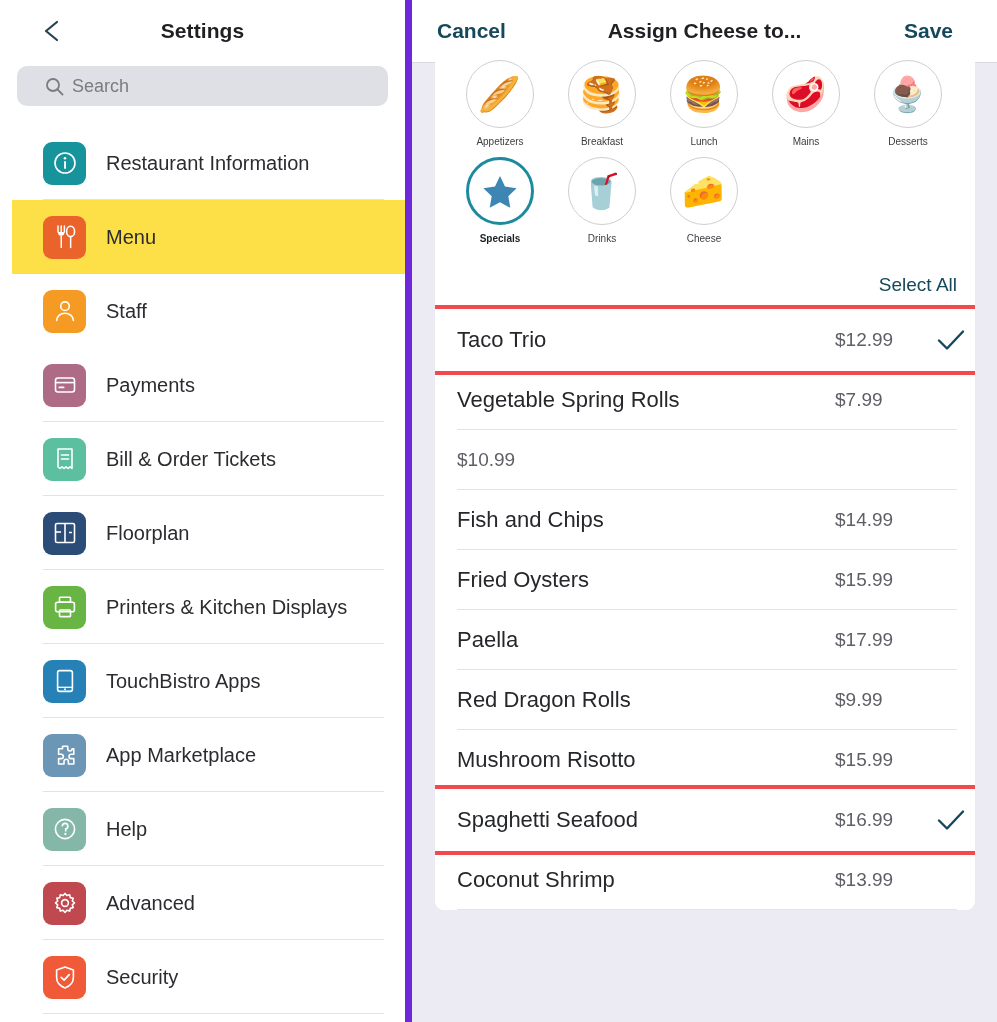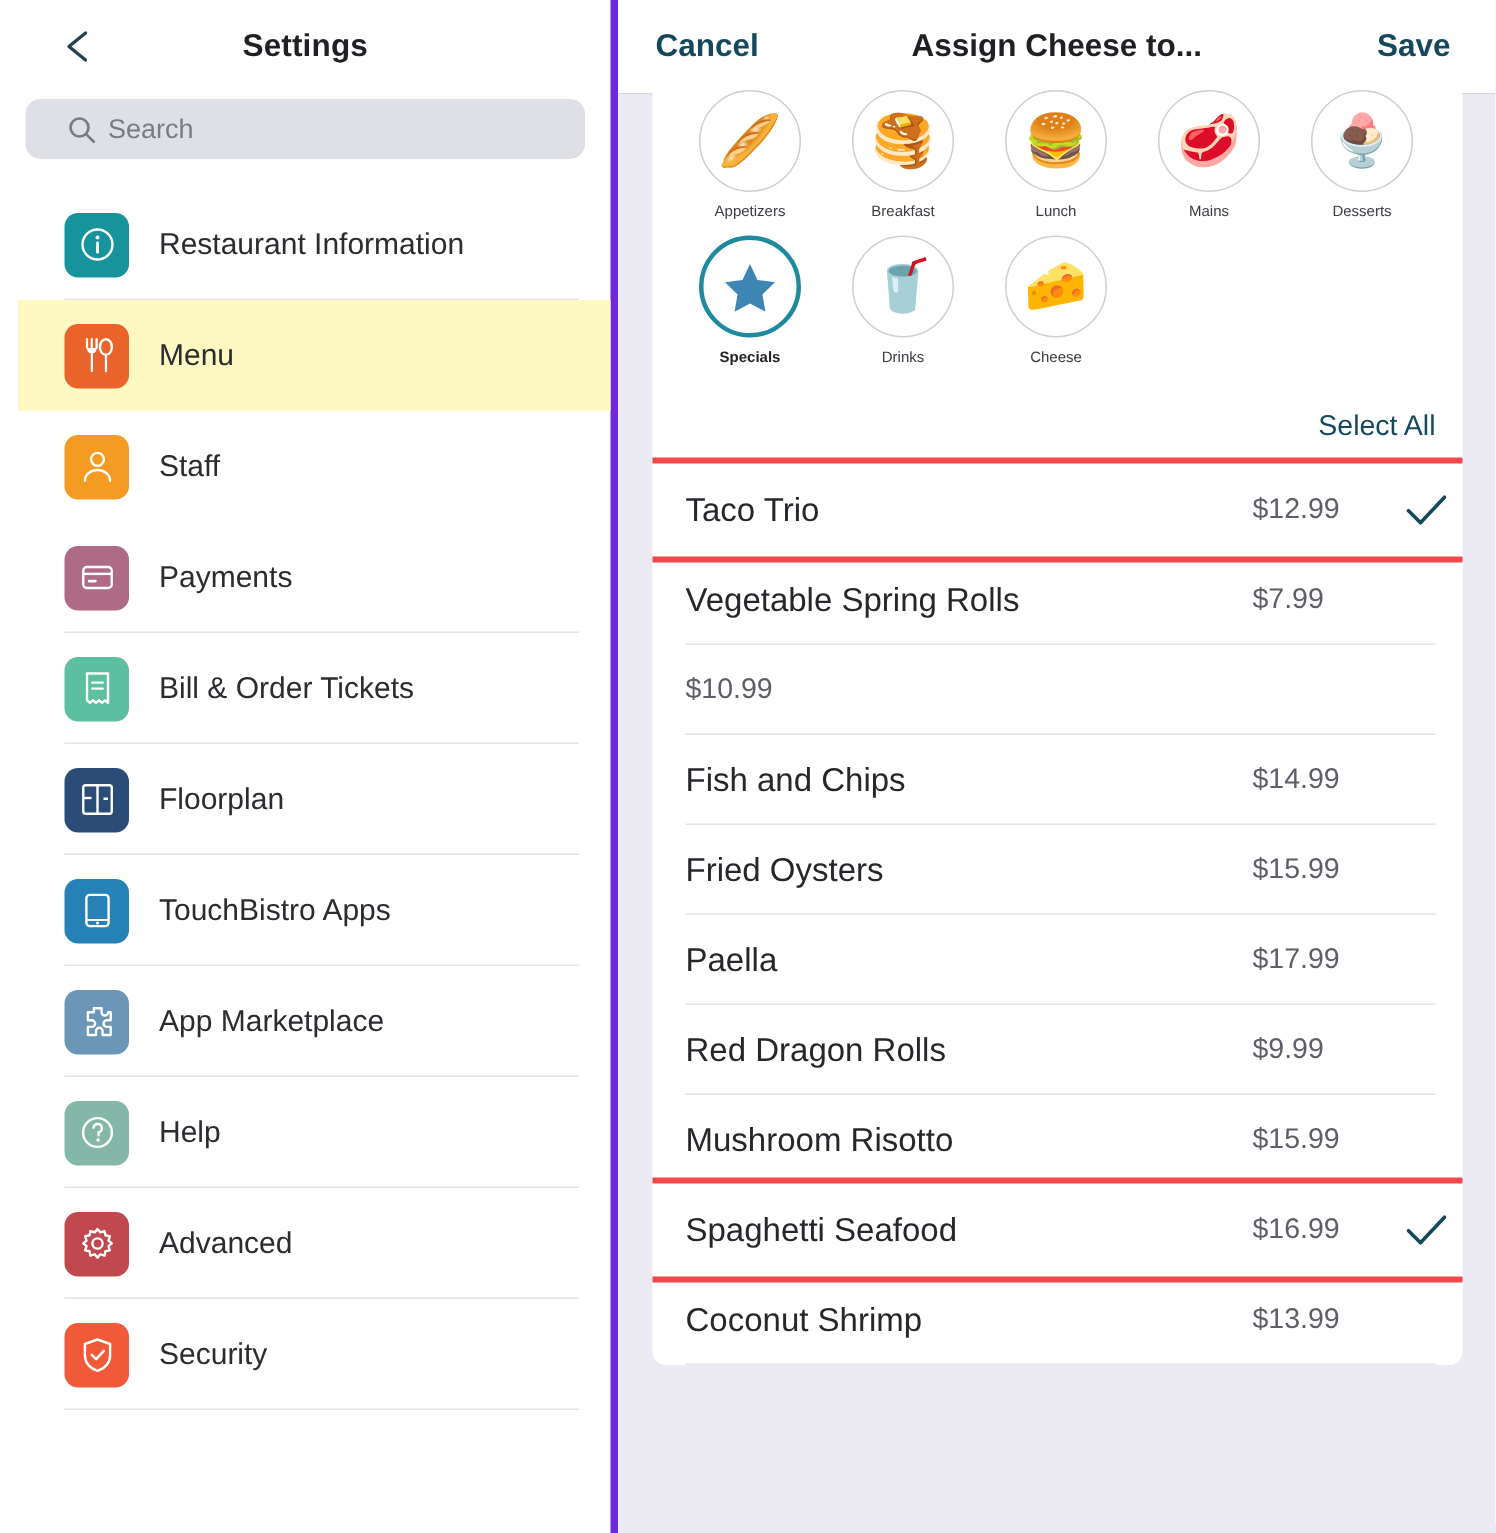--- a/index.html
+++ b/index.html
@@ -14,21 +14,21 @@
     width: 997px; height: 1022px;
     display: flex;
   }
 
   
   #sidebar {
     width: 412px; height: 1022px;
     background: #ffffff;
     position: relative;
     flex: 0 0 412px;
-    border-right: 5px solid #6d28d9;
+    border-right: 7px solid #6d28d9;
   }
   #sidebar-header {
     height: 62px;
     display: flex;
     align-items: center;
     position: relative;
   }
   #back-chevron {
     position: absolute;
     left: 40px; top: 18px;
@@ -75,21 +75,21 @@
     padding-left: 31px;
     cursor: pointer;
     margin-left: 12px;
   }
   .nav-item .nav-sep {
     position: absolute;
     left: 31px; right: 21px; bottom: 0;
     height: 1px; background: #e3e3e6;
   }
   .nav-item.selected {
-    background: #fef9c3;
+    background: #fde047;
     text-align: right;
   }
   .nav-item.selected .nav-sep { background: transparent; }
   .nav-item.pre-selected .nav-sep { background: transparent; }
   .nav-icon {
     width: 43px; height: 43px;
     border-radius: 9px;
     flex: 0 0 43px;
     display: flex; align-items: center; justify-content: center;
   }
@@ -123,21 +123,21 @@
     cursor: pointer;
   }
   #modal-title {
     width: 100%;
     text-align: center;
     font-size: 21px; font-weight: bold;
     color: #1f2023;
   }
   #save-btn {
     position: absolute;
-    right: 30px;
+    right: 44px;
     font-size: 21px; font-weight: bold;
     color: #16485c;
     cursor: pointer;
   }
 
   #card {
     position: absolute;
     left: 23px; top: 42px;
     width: 540px;
     background: #ffffff;
@@ -323,20 +323,31 @@
               <rect x="3.5" y="3.5" width="19" height="19" rx="1.6" fill="none" stroke="#ffffff" stroke-width="1.6"></rect>
               <line x1="13" y1="3.5" x2="13" y2="22.5" stroke="#ffffff" stroke-width="1.6"></line>
               <line x1="3.5" y1="12" x2="9" y2="12" stroke="#ffffff" stroke-width="1.6"></line>
               <line x1="17" y1="12.5" x2="22.5" y2="12.5" stroke="#ffffff" stroke-width="1.6" stroke-dasharray="3 2.4"></line>
             </svg>
           </div>
           <div class="nav-label">Floorplan</div>
           <div class="nav-sep"></div>
         </div>
         <div class="nav-item">
+          <div class="nav-icon" style="background: rgb(105, 181, 68);">
+            <svg width="26" height="26" viewBox="0 0 26 26">
+              <rect x="7.5" y="3.2" width="11" height="5" rx=".8" fill="none" stroke="#ffffff" stroke-width="1.6"></rect>
+              <rect x="3.6" y="8.2" width="18.8" height="9.6" rx="2" fill="none" stroke="#ffffff" stroke-width="1.6"></rect>
+              <rect x="7.5" y="16" width="11" height="6.6" rx=".8" fill="none" stroke="#ffffff" stroke-width="1.6"></rect>
+            </svg>
+          </div>
+          <div class="nav-label">Printers &amp; Kitchen Displays</div>
+          <div class="nav-sep"></div>
+        </div>
+        <div class="nav-item">
           <div class="nav-icon" style="background: rgb(38, 129, 183);">
             <svg width="26" height="26" viewBox="0 0 26 26">
               <rect x="5.6" y="2.6" width="14.8" height="20.8" rx="2.2" fill="none" stroke="#ffffff" stroke-width="1.6"></rect>
               <line x1="5.6" y1="19.3" x2="20.4" y2="19.3" stroke="#ffffff" stroke-width="1.3"></line>
               <circle cx="13" cy="21.3" r="1" fill="#ffffff"></circle>
             </svg>
           </div>
           <div class="nav-label">TouchBistro Apps</div>
           <div class="nav-sep"></div>
         </div>

